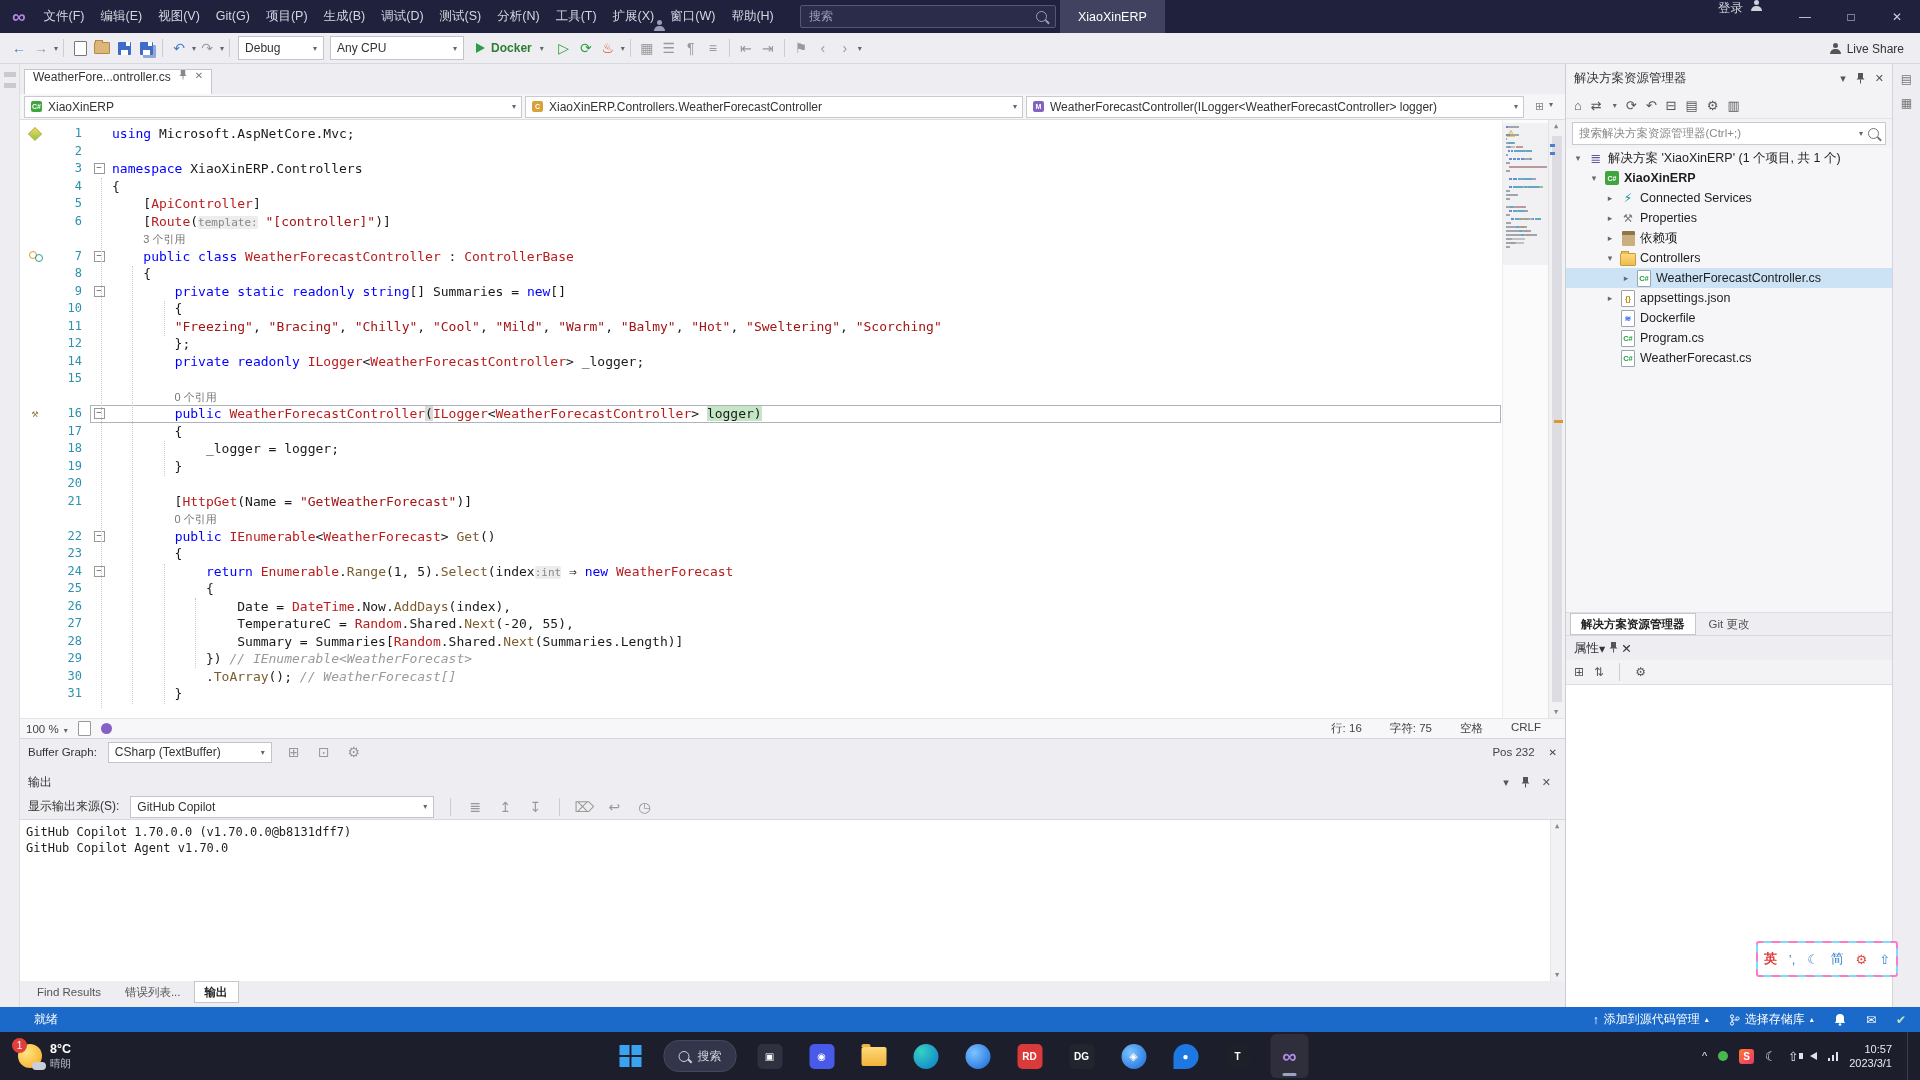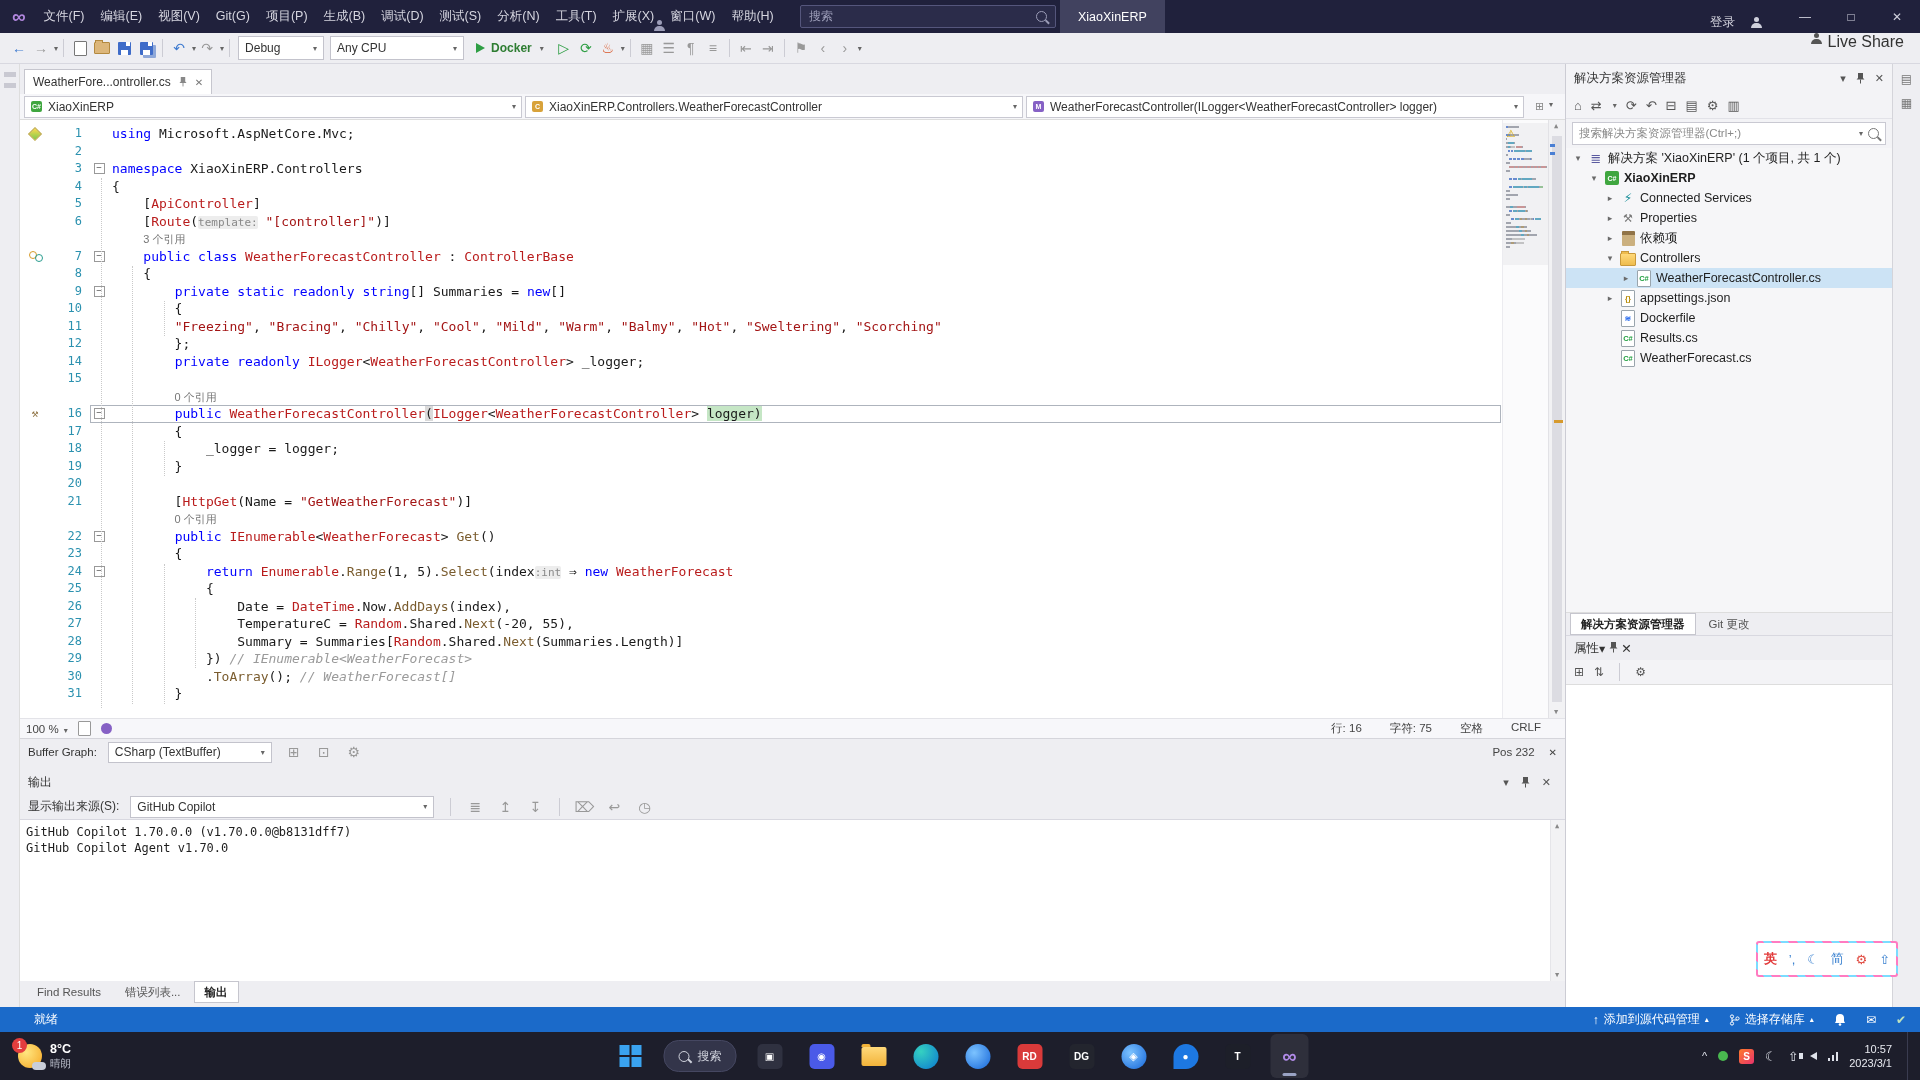--- a/index.html
+++ b/index.html
@@ -5,21 +5,21 @@
   html,body{margin:0;padding:0;width:1920px;height:1080px;overflow:hidden;
     font-family:"Liberation Sans","DejaVu Sans",sans-serif;background:#eeeef2;position:relative;
     -webkit-font-smoothing:antialiased}
   
   .titlebar{position:absolute;left:0;top:0;width:1920px;height:33px;background:#20213c;color:#d6d6e0;display:flex;align-items:center}
   .vslogo{margin:0 10px 0 12px;font-size:19px;font-weight:bold;color:#b388e0}
   .menu-item{padding:0 8px;font-size:12.5px;line-height:33px;cursor:default}
   .tb-search{position:absolute;left:800px;top:5px;width:238px;height:21px;background:#2b2c4a;border:1px solid #55567c;border-radius:2px;
     color:#9c9db8;font-size:12px;display:flex;align-items:center;justify-content:space-between;padding:0 8px}
   .doc-badge{position:absolute;left:1060px;top:0;height:33px;display:flex;align-items:center;padding:0 18px;background:#41425f;color:#fff;font-size:12.5px}
-  .signin{position:absolute;right:158px;top:0;height:45px;display:flex;align-items:center;gap:16px;font-size:12.5px;color:#d6d6e0}
+  .signin{position:absolute;right:158px;top:0;height:45px;display:flex;gap:8px;font-size:12.5px;color:#d6d6e0}
   .fb-ico{position:absolute;right:128px;top:9px}
   .win-controls{position:absolute;right:0;top:0;display:flex}
   .win-btn{width:46px;height:33px;display:flex;align-items:center;justify-content:center;color:#cfd0dc;font-size:12px}
   .mag{width:9px;height:9px;border:1.5px solid currentColor;border-radius:50%;position:relative;display:inline-block;flex:none}
   .mag::after{content:"";position:absolute;width:5px;height:1.5px;background:currentColor;transform:rotate(45deg);right:-4px;bottom:-1px}
   .person{width:11px;height:11px;position:relative;display:inline-block}
   .person::before{content:"";position:absolute;left:3px;top:0;width:5px;height:5px;border-radius:50%;background:currentColor}
   .person::after{content:"";position:absolute;left:0;bottom:0;width:11px;height:5px;border-radius:5px 5px 0 0;background:currentColor}
   
   .toolbar{position:absolute;left:0;top:33px;width:1920px;height:31px;background:#eeeef2;border-bottom:1px solid #d8d8e0;display:flex;align-items:center;padding-left:8px;box-sizing:border-box}
@@ -29,29 +29,29 @@
   .sep{width:1px;height:18px;background:#ccccd4;margin:0 5px}
   .combo{height:22px;background:#fff;border:1px solid #c3c3cc;display:flex;align-items:center;font-size:12px;color:#333;padding:0 6px;gap:6px;margin:0 3px;justify-content:space-between}
   .play{width:0;height:0;border-left:9px solid #2e9e44;border-top:5.5px solid transparent;border-bottom:5.5px solid transparent}
   .i-page{width:11px;height:13px;background:#fff;border:1px solid #777;border-radius:1px;display:inline-block}
   .i-folder{width:14px;height:10px;background:#dcb67a;border:1px solid #b3893f;border-radius:1px;position:relative;display:inline-block}
   .i-folder::before{content:"";position:absolute;top:-3px;left:0;width:6px;height:2px;background:#dcb67a;border:1px solid #b3893f;border-bottom:none}
   .i-floppy{width:13px;height:13px;background:#3f6cc9;position:relative;display:inline-block;border-radius:1px}
   .i-floppy::before{content:"";position:absolute;left:3px;bottom:0;width:7px;height:5px;background:#fff}
   .i-floppy::after{content:"";position:absolute;right:1px;top:0;width:4px;height:4px;background:#fff}
   .i-floppy.all{box-shadow:3px 3px 0 #8fa8d8}
-  .live-share{position:absolute;right:16px;top:0;height:31px;display:flex;gap:6px;font-size:16px;color:#333}
+  .live-share{position:absolute;right:16px;top:0;height:31px;display:flex;align-items:center;gap:6px;font-size:12px;color:#333}
   
   .main{position:absolute;left:0;top:64px;width:1920px;height:943px}
   .left-strip{position:absolute;left:0;top:0;width:20px;height:943px;background:#eeeef2;border-right:1px solid #ddd;display:flex;flex-direction:column;align-items:center;padding-top:8px;gap:6px;box-sizing:border-box}
   .strip-mark{width:12px;height:5px;background:#c9c9d2}
   .editor-col{position:absolute;left:20px;top:0;width:1545px;height:943px;display:flex;flex-direction:column}
   
   .tabstrip{height:30px;display:flex;align-items:flex-end;background:#eeeef2;padding-left:4px}
-  .doc-tab{height:24px;background:#fff;border:1px solid #c6c6ce;border-bottom:none;display:flex;align-items:center;gap:8px;padding:0 8px;font-size:12px;color:#333}
+  .doc-tab{height:24px;background:#fff;border:1px solid #c6c6ce;border-bottom:none;display:flex;gap:8px;padding:0 8px;font-size:12px;color:#333}
   
   .navbar{height:26px;background:#f6f6f9;border-bottom:1px solid #ddd;display:flex;align-items:center;padding:2px 4px;gap:3px;box-sizing:border-box;position:relative}
   .nav-combo{flex:1;height:20px;background:#fff;border:1px solid #c9c9d2;display:flex;align-items:center;gap:6px;font-size:12px;color:#333;padding:0 6px;position:relative}
   .nav-combo .car{position:absolute;right:5px}
   .mini-ico{width:11px;height:11px;border-radius:2px;flex:none;display:inline-flex;align-items:center;justify-content:center;font-size:7px;color:#fff;font-weight:bold}
   .nav-right{width:34px;display:flex;justify-content:center;color:#888;font-size:11px;gap:3px}
   .nav-text{white-space:nowrap;overflow:hidden;text-overflow:ellipsis}
   
   .code-wrap{height:598px;background:#fff;position:relative;overflow:hidden;font-family:"DejaVu Sans Mono","Liberation Mono",monospace}
   #code-lines{position:absolute;left:0;top:0;right:64px;padding-top:5px}
@@ -884,21 +884,21 @@
           <span class="fi">
             <span class="page" style="color: rgb(29, 99, 237);">≋</span>
           </span>
           <span class="tlabel">Dockerfile</span>
         </div>
         <div class="trow" style="padding-left: 38px;">
           <span class="tarrow"></span>
           <span class="fi">
             <span class="page" style="color: rgb(30, 158, 62);">C#</span>
           </span>
-          <span class="tlabel">Results.cs</span>
+          <span class="tlabel">Program.cs</span>
         </div>
         <div class="trow" style="padding-left: 38px;">
           <span class="tarrow"></span>
           <span class="fi">
             <span class="page" style="color: rgb(30, 158, 62);">C#</span>
           </span>
           <span class="tlabel">WeatherForecast.cs</span>
         </div>
       </div>
     <div class="se-tabs" id="se-tabs">

